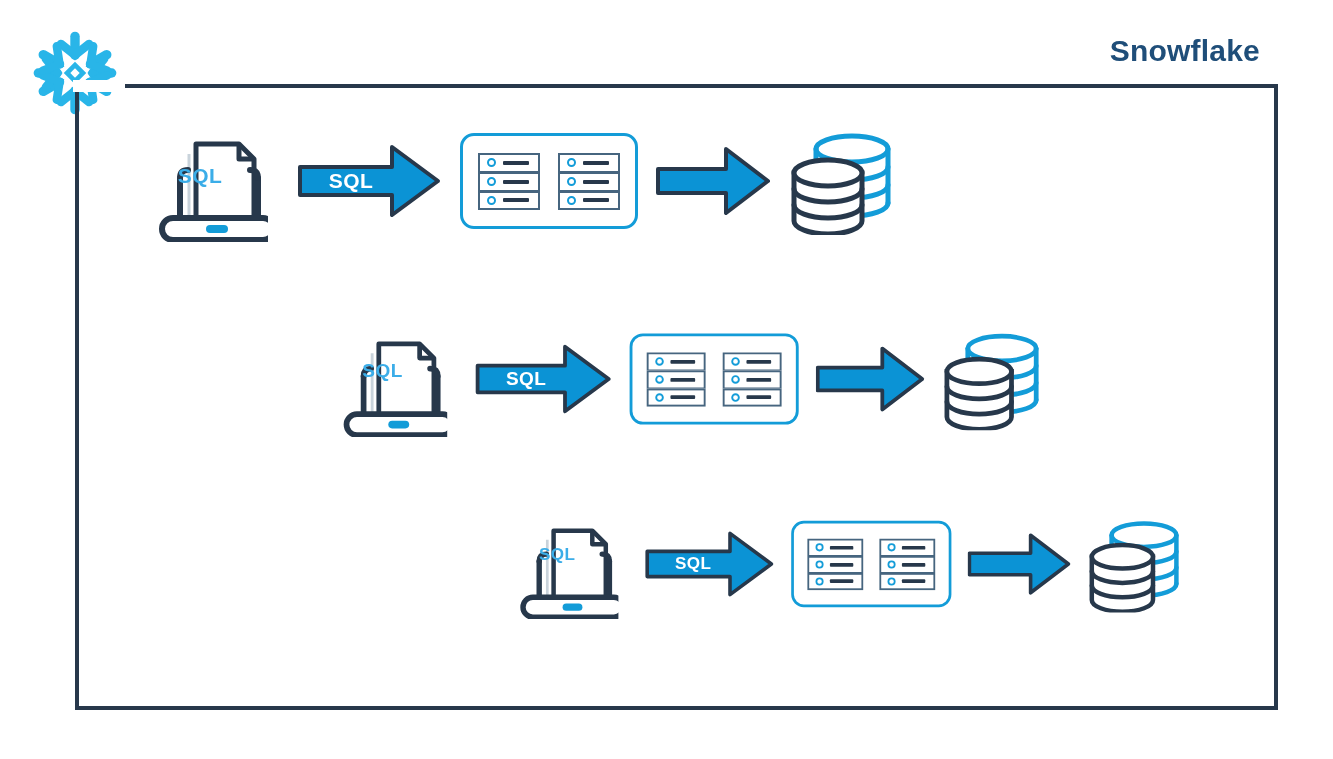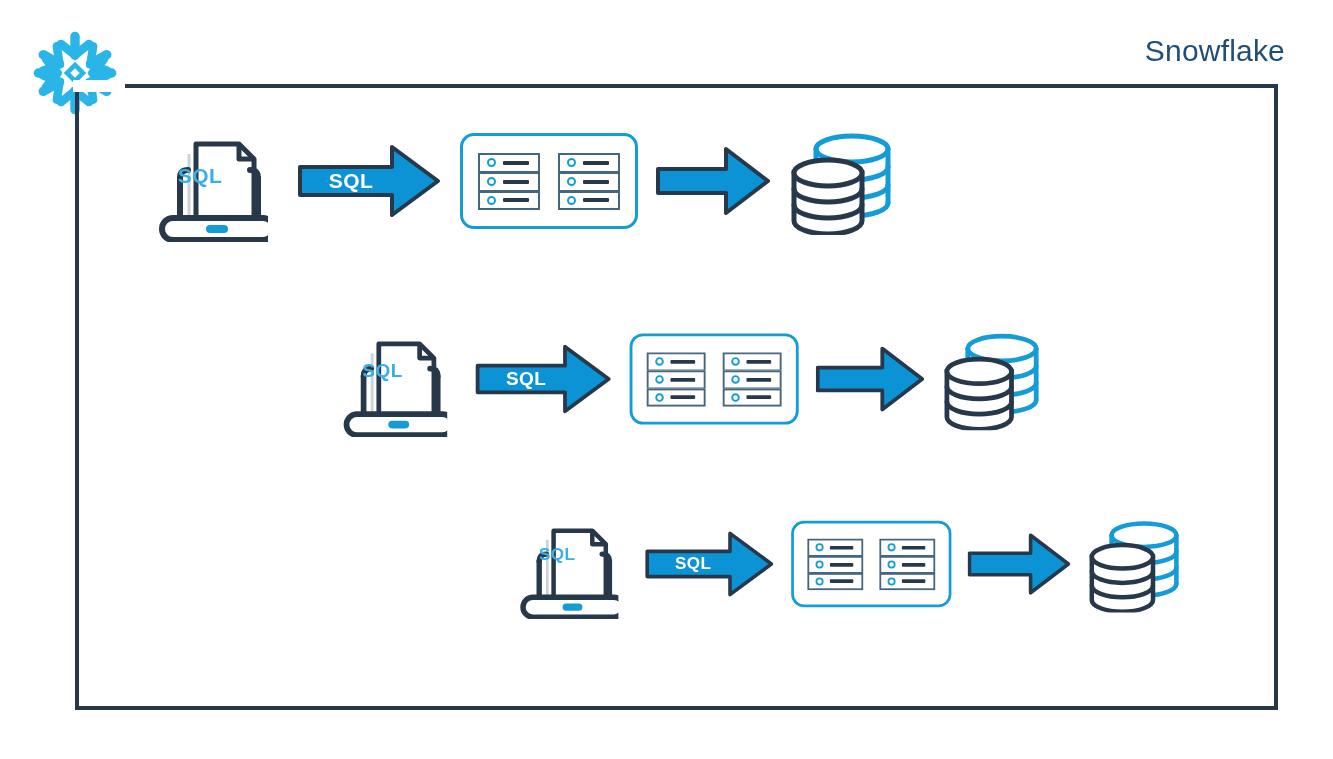--- a/index.html
+++ b/index.html
@@ -11,22 +11,22 @@
     position:relative;
   }
   #stage{position:absolute;inset:0;}
 
   
   .brand-logo{
     position:absolute;left:28px;top:26px;
     width:94px;height:94px;
   }
   .slide-title{
-    position:absolute;right:48px;top:34px;
-    font-size:30px;font-weight:normal;
+    position:absolute;right:73px;top:34px;
+    font-size:30px;font-weight:bold;
     color:#1F4E79;
     letter-spacing:.2px;
     white-space:nowrap;
     margin-left:34px;
   }
   .frame{
     position:absolute;
     left:75px;top:84px;
     width:1203px;height:626px;
     border:4px solid #27384B;

